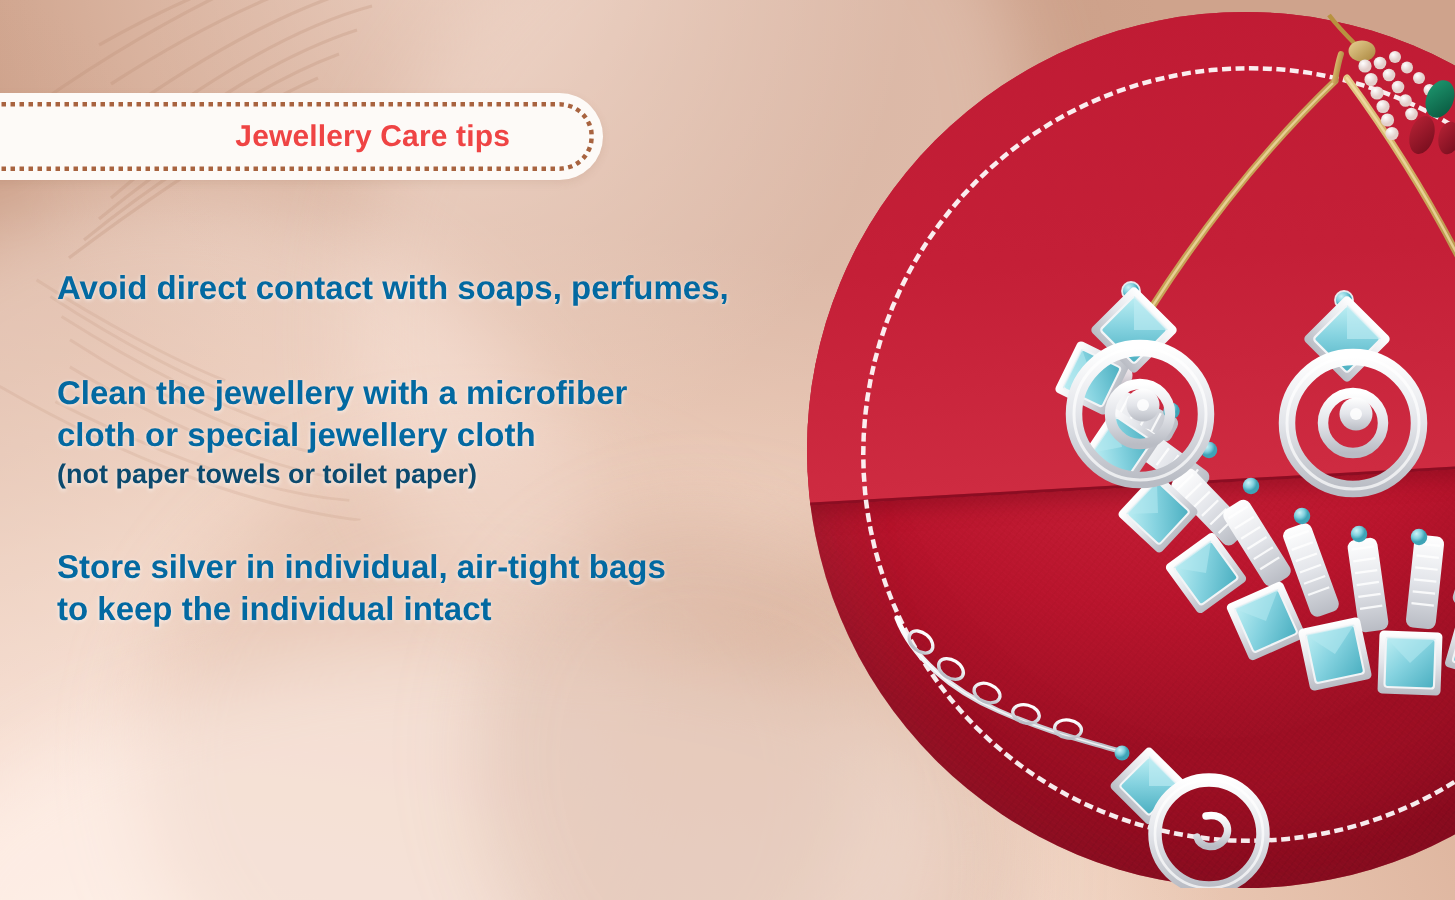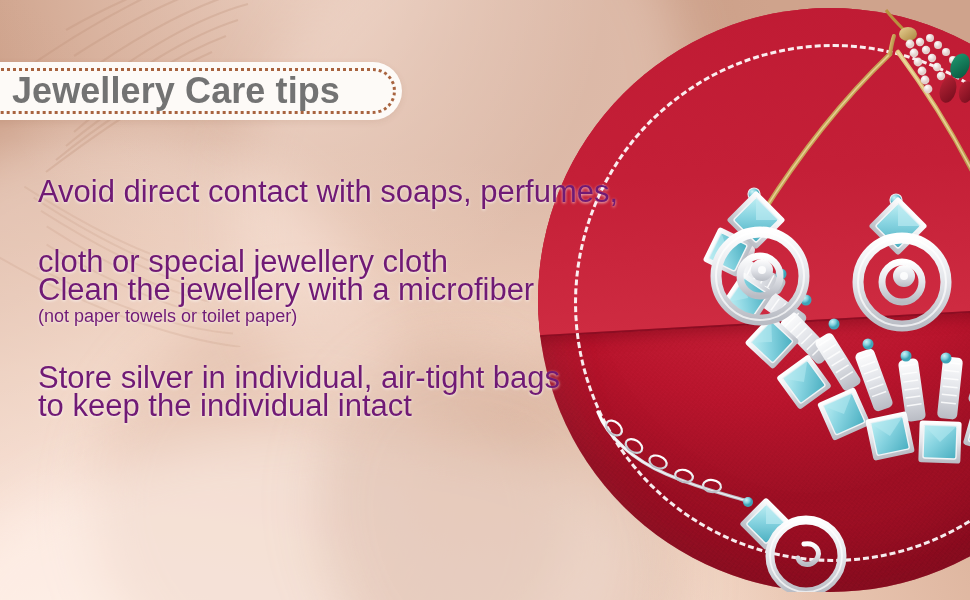--- a/index.html
+++ b/index.html
@@ -78,33 +78,33 @@
     position:absolute;left:-70px;top:62px;width:472px;height:58px;
     background:#fdfaf7;border-radius:40px;
     display:flex;align-items:center;justify-content:flex-end;
     box-shadow:0 2px 6px rgba(140,92,66,.12);
   }
   .title-pill::before{
     content:"";position:absolute;left:6px;top:6px;right:6px;bottom:6px;
     border:3px dotted #a8633f;border-radius:36px;
   }
   .title-text{
-    position:relative;color:#737373;font-size:36px;font-weight:bold;
+    position:relative;color:#ef4444;font-size:20px;font-weight:bold;
     letter-spacing:.1px;padding-right:62px;white-space:nowrap;
   }
 
   
   .tips{position:absolute;left:38px;top:178px;width:530px;}
   .tip{margin-bottom:26px;}
   .tip-line{
-    color:#701a75;font-weight:normal;font-size:31px;line-height:28px;
+    color:#0369a1;font-weight:bold;font-size:22px;line-height:28px;
     text-shadow:0 1px 3px rgba(255,255,255,.75);white-space:nowrap;
   }
   .tip-sub{
-    color:#701a75;font-weight:normal;font-size:18px;line-height:24px;
+    color:#0c4a6e;font-weight:bold;font-size:18px;line-height:24px;
     text-shadow:0 1px 3px rgba(255,255,255,.7);white-space:nowrap;
   }
   #tip-1{margin-bottom:42px;}
   #tip-2{margin-bottom:36px;}
 </style>
 </head>
 <body>
 
 <div class="stage">
 
@@ -546,22 +546,22 @@
     <span class="title-text">Jewellery Care tips</span>
   </div>
 
   <div class="tips">
 
     <div class="tip" id="tip-1">
       <div class="tip-line">Avoid direct contact with soaps, perfumes,</div>
     </div>
 
     <div class="tip" id="tip-2">
+      <div class="tip-line">Clean the jewellery with a microfiber</div>
       <div class="tip-line">cloth or special jewellery cloth</div>
-      <div class="tip-line">Clean the jewellery with a microfiber</div>
       <div class="tip-sub">(not paper towels or toilet paper)</div>
     </div>
 
     <div class="tip" id="tip-3">
       <div class="tip-line">Store silver in individual, air-tight bags</div>
       <div class="tip-line">to keep the individual intact</div>
     </div>
 
   </div>
 

